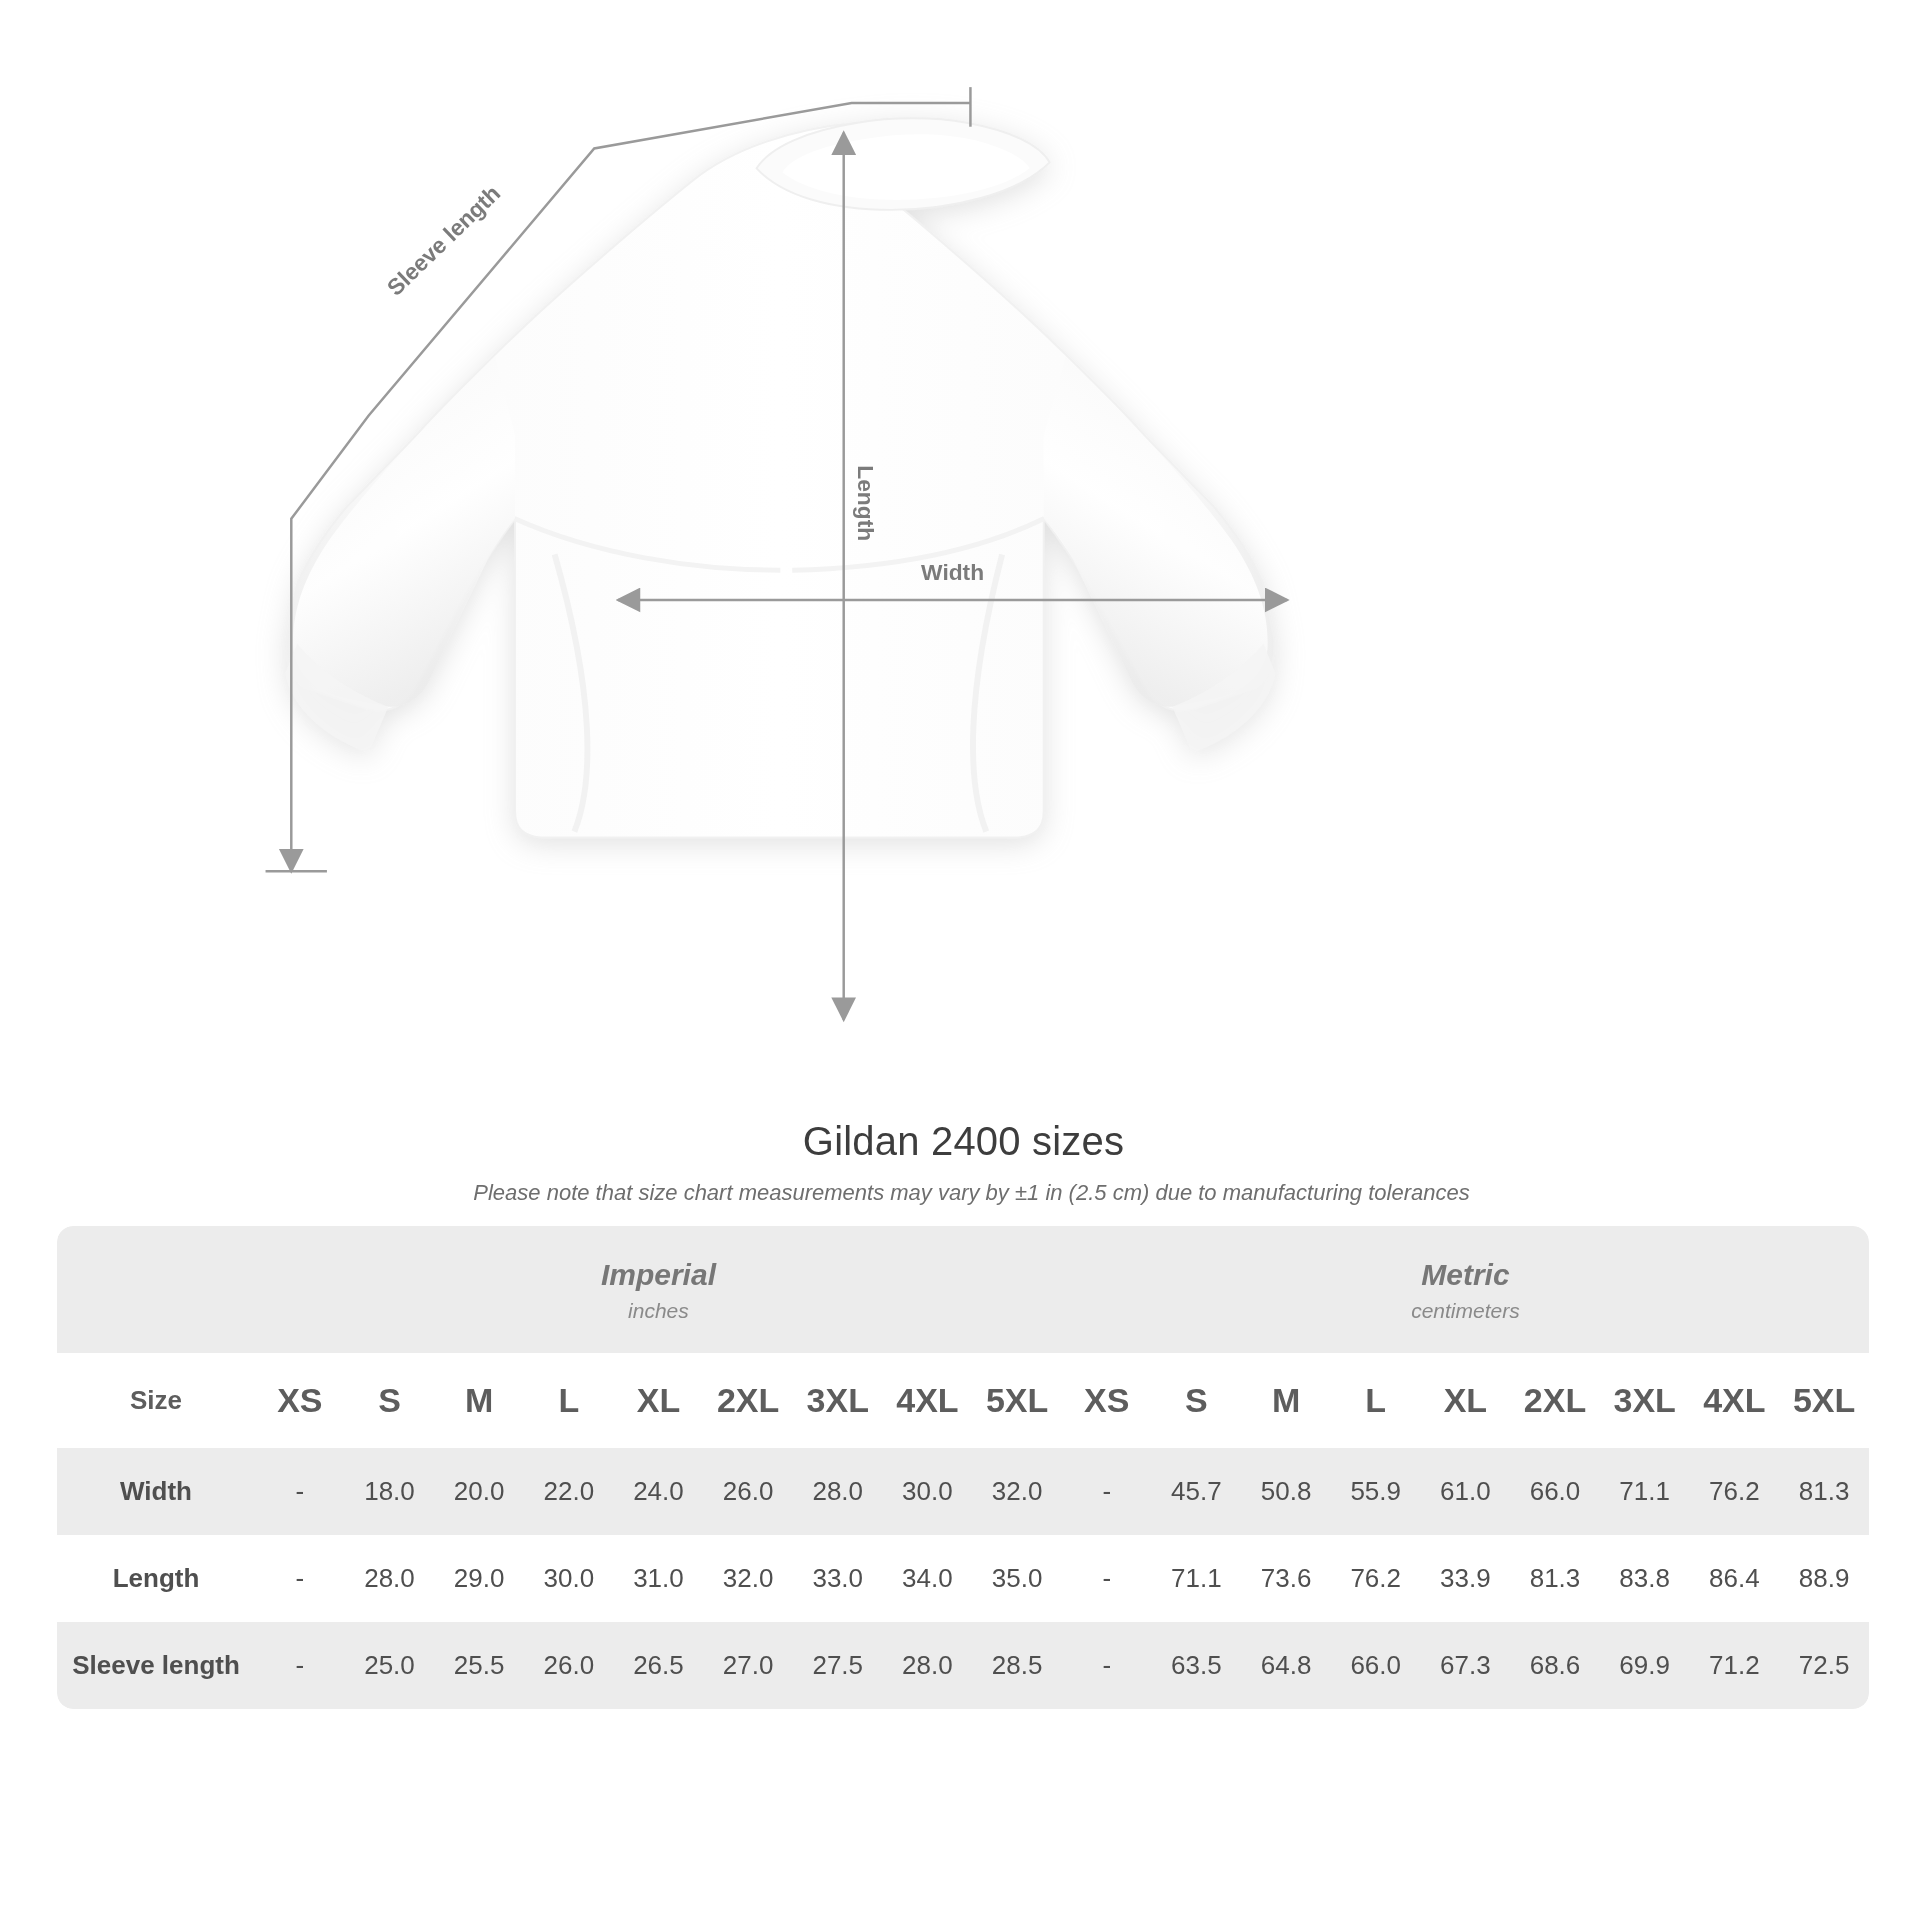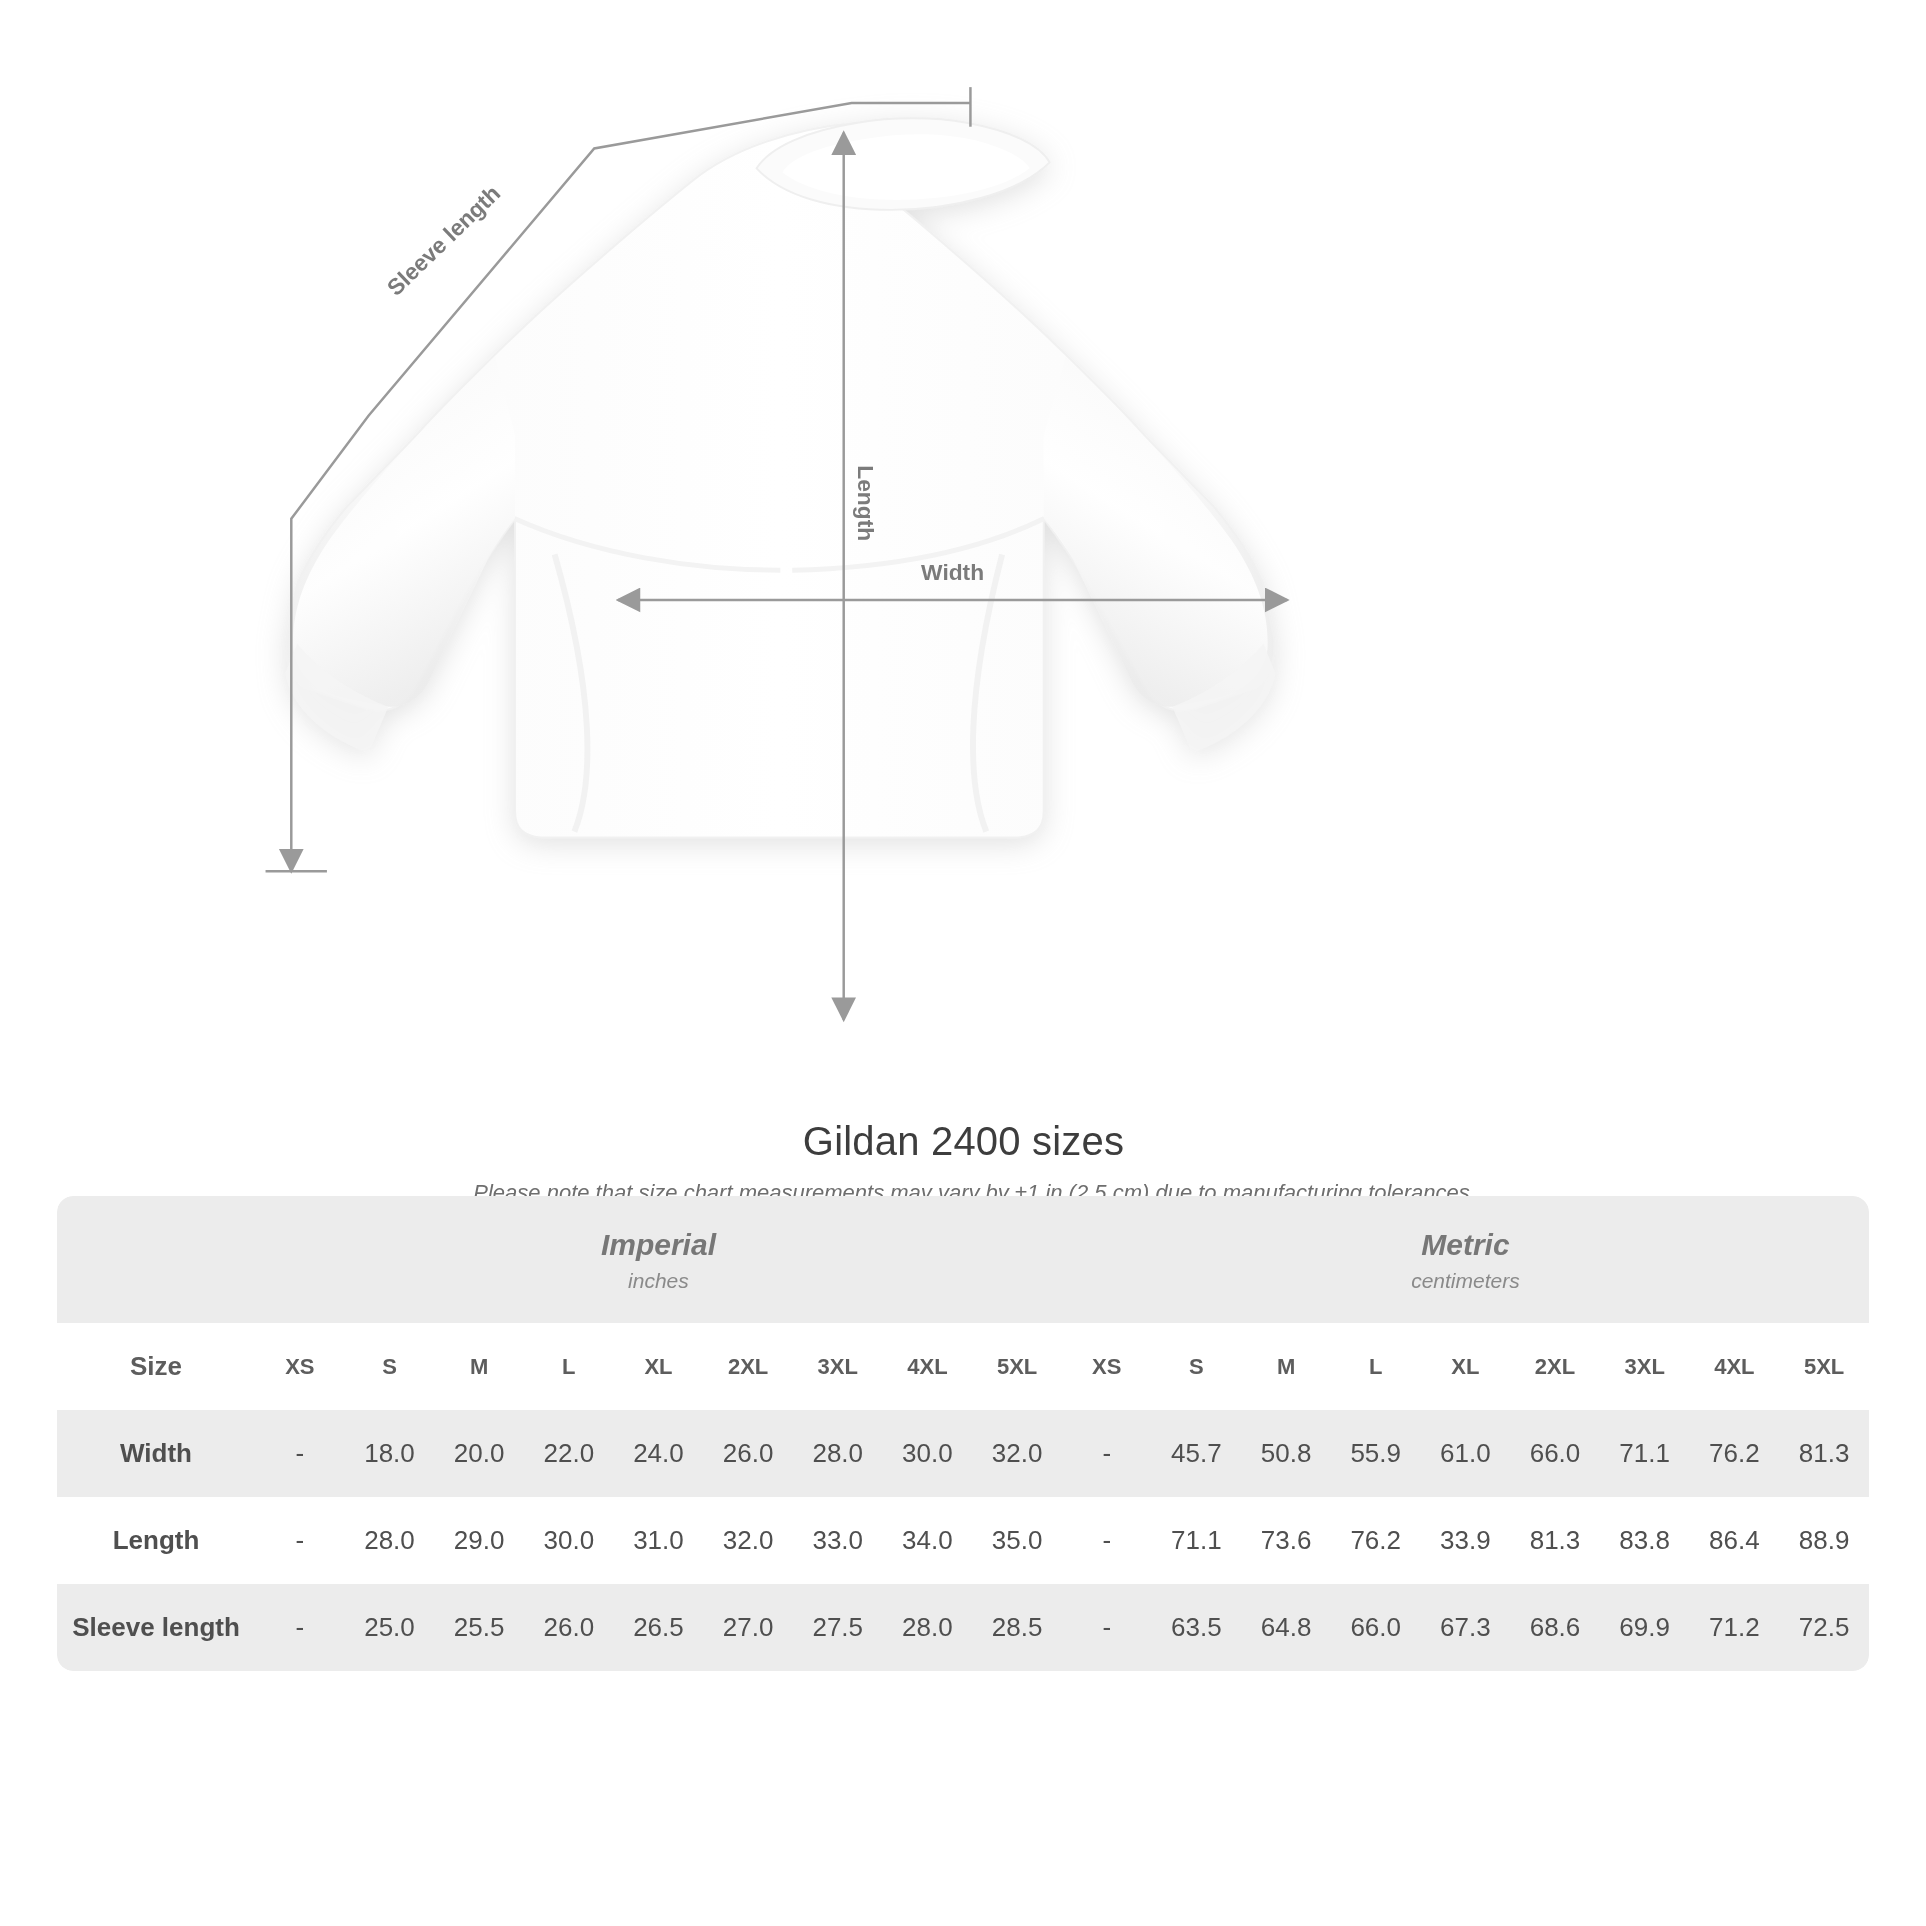--- a/index.html
+++ b/index.html
@@ -48,21 +48,21 @@
     font-style: italic;
     color: #6e6e6e;
     margin: 0;
     padding-left: 16px;
   }
 
   
   #size-table-wrap {
     position: absolute;
     left: 57px;
-    top: 1196px;
+    top: 1226px;
     width: 1812px;
     border-radius: 16px;
     overflow: hidden;
     background: #ffffff;
   }
   table.size-table {
     border-collapse: collapse;
     width: 100%;
     table-layout: fixed;
   }
@@ -87,21 +87,21 @@
     font-size: 21px;
     font-style: italic;
     color: #8a8a8a;
     line-height: 1.6;
   }
 
   
   tr.size-row td {
     background: #ffffff;
     padding: 28px 0;
-    font-size: 22px;
+    font-size: 34px;
     font-weight: bold;
     color: #5d5d5d;
   }
   tr.size-row td.row-label {
     font-size: 26px;
   }
 
   
   tr.data-row td {
     padding: 28px 0;

